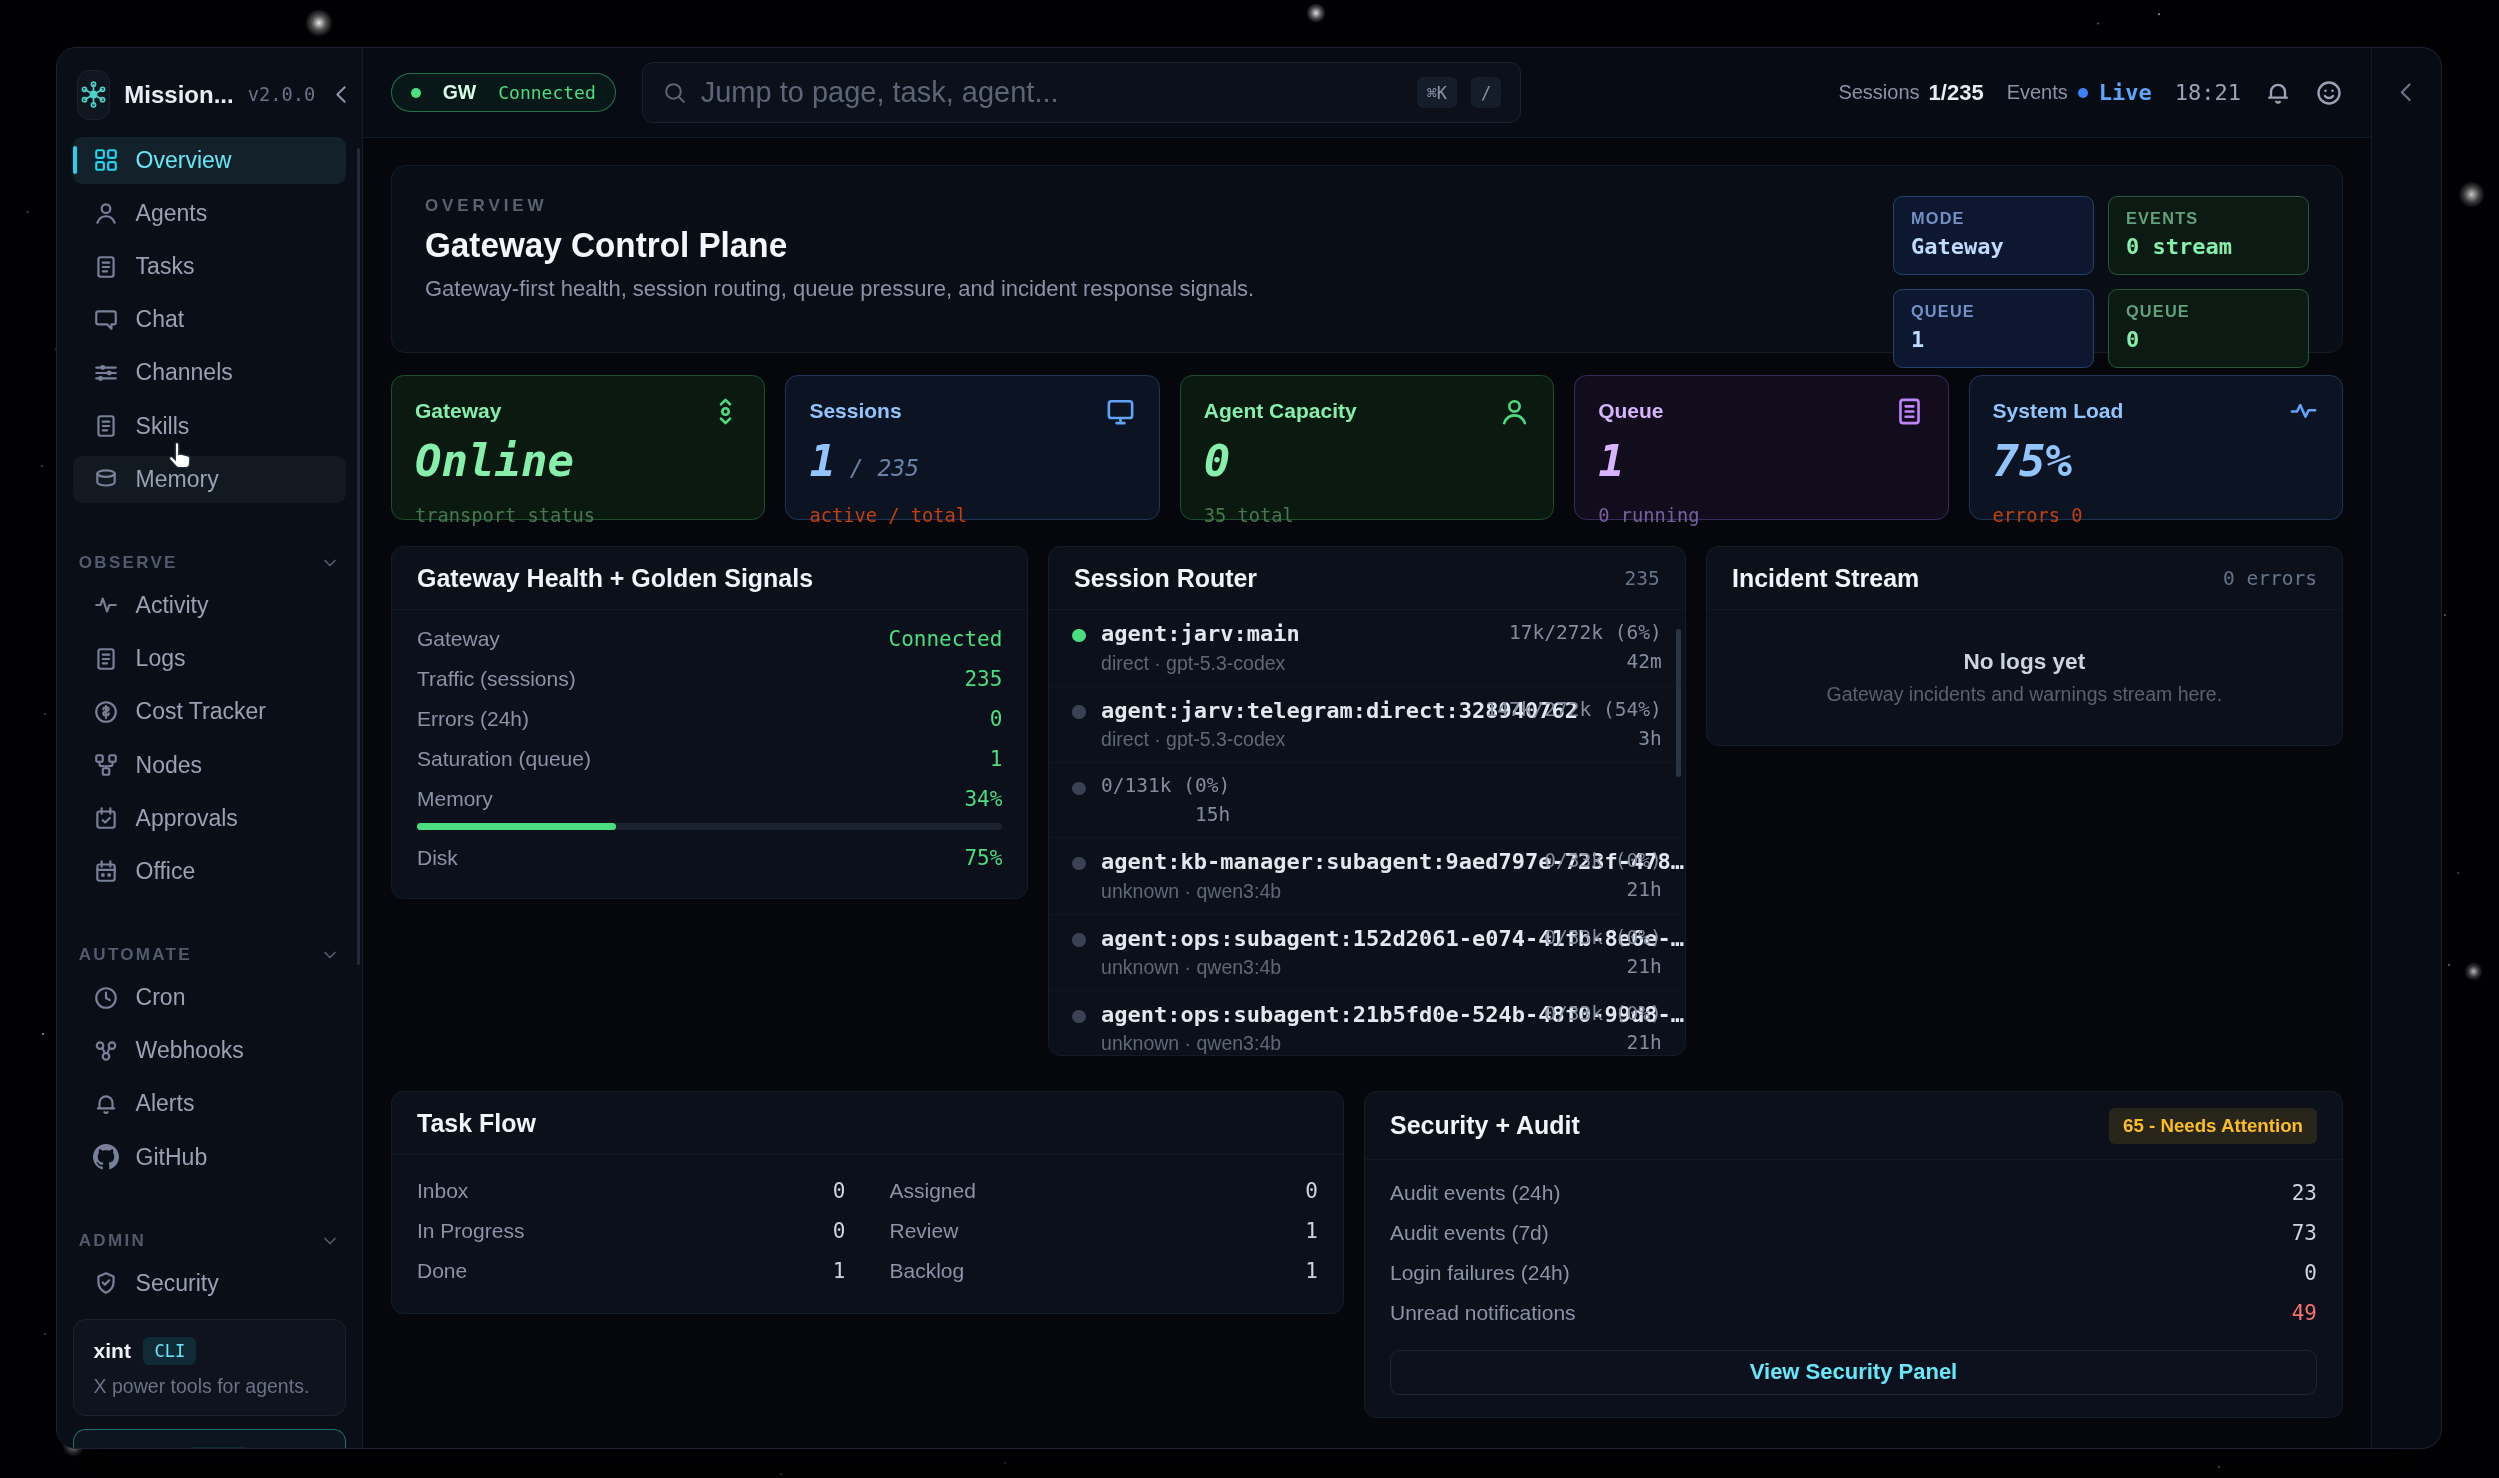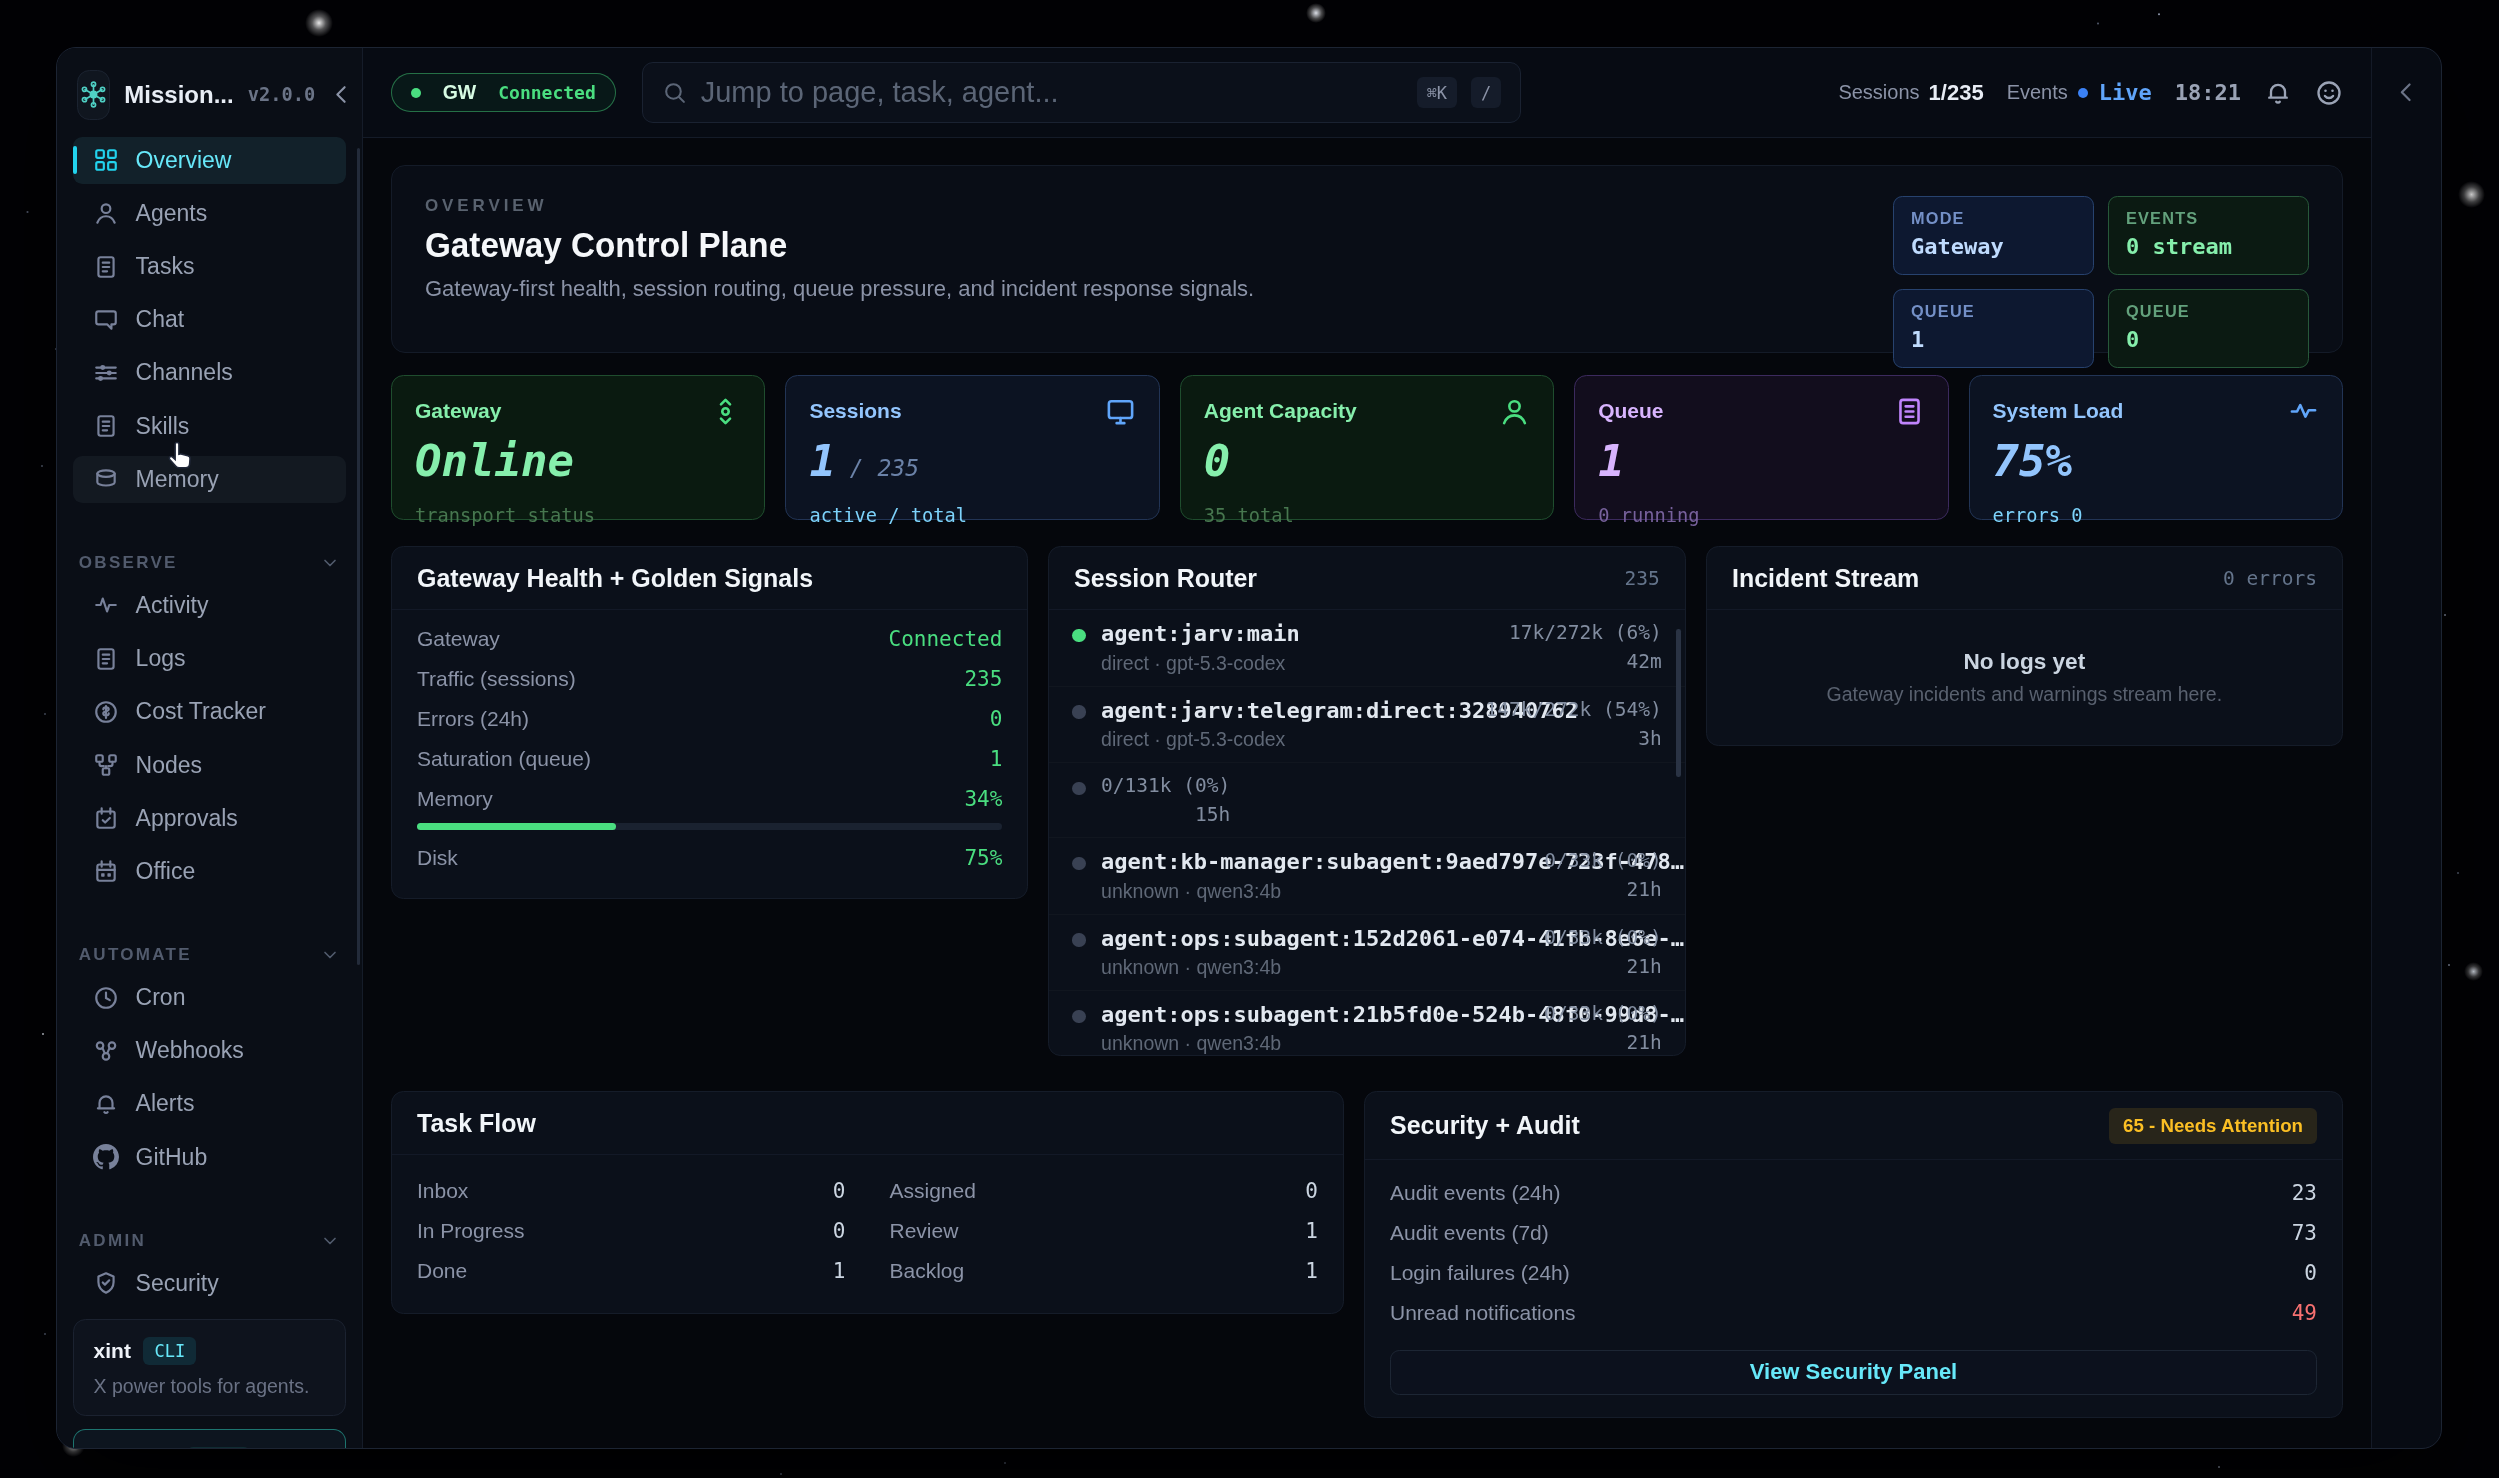--- a/index.html
+++ b/index.html
@@ -1,18 +1,18 @@
 <!DOCTYPE html>
 <html style="font-size:12.5px"><head>
 <meta charset="utf-8">
 <style>
   * { margin:0; padding:0; box-sizing:border-box; }
   html,body { width:2500px; height:1479px; background:#020205; overflow:hidden;
     font-family:"Liberation Sans", sans-serif; position:relative; }
-  .mono { font-family:"DejaVu Sans Mono", monospace;font-weight:bold; }
+  .mono { font-family:"DejaVu Sans Mono", monospace; }
 
   
   #starfield { position:absolute; left:0; top:0; width:1.6px; height:1.6px; border-radius:50%; background:transparent; }
   .glow { position:absolute; border-radius:50%; pointer-events:none; }
 
   
   .window { position:absolute; left:56px; top:47px; width:2386px; height:1402px;
     background:#070b13; border:0.8px solid #1c2433; border-radius:20px; overflow:hidden;
     display:flex; box-shadow:0 31px 93px rgba(0,0,0,.85); }
 
@@ -97,21 +97,21 @@
   .stat-label { font-size:21px; font-weight:600; }
   .stat-head svg { width:31px; height:31px; }
   .stat-value { margin-top:12.5px; font-family:"DejaVu Sans Mono",monospace; font-size:44px; font-weight:700; line-height:1;font-style:italic; }
   .stat-value .suffix { font-size:23px; font-weight:400; }
   .stat-sub { margin-top:22px; font-family:"DejaVu Sans Mono",monospace; font-size:18.7px; }
   .stat.green { background:#0a1a10; border:0.8px solid #1f4d2e; }
   .stat.green .stat-label,.stat.green .stat-value { color:#86efac; }
   .stat.green .stat-head svg { color:#4ade80; } .stat.green .stat-sub { color:#47774f; }
   .stat.blue { background:#0c1322; border:0.8px solid #223455; }
   .stat.blue .stat-label,.stat.blue .stat-value { color:#93c5fd; }
-  .stat.blue .stat-head svg { color:#60a5fa; } .stat.blue .stat-sub { color:#7dd3fc; }
+  .stat.blue .stat-head svg { color:#60a5fa; } .stat.blue .stat-sub { color:#c2410c; }
   .stat.blue .suffix { color:#6b82a8; }
   .stat.purple { background:#120d1d; border:0.8px solid #3c2a5e; }
   .stat.purple .stat-label,.stat.purple .stat-value { color:#d8b4fe; }
   .stat.purple .stat-head svg { color:#c084fc; } .stat.purple .stat-sub { color:#77619c; }
 
   .panels { display:grid; grid-template-columns:1fr 1fr 1fr; gap:20px; margin-top:26.5px; align-items:start; }
   .panel { background:#0b101a; border:0.8px solid #151c29; border-radius:12.5px; overflow:hidden; position:relative; }
   .p-head { display:flex; align-items:center; justify-content:space-between; padding:15.6px 25px;
     border-bottom:0.8px solid #131927; }
   .p-title { font-size:26px; font-weight:700; color:#f1f5f9; transform:scaleX(.96);

